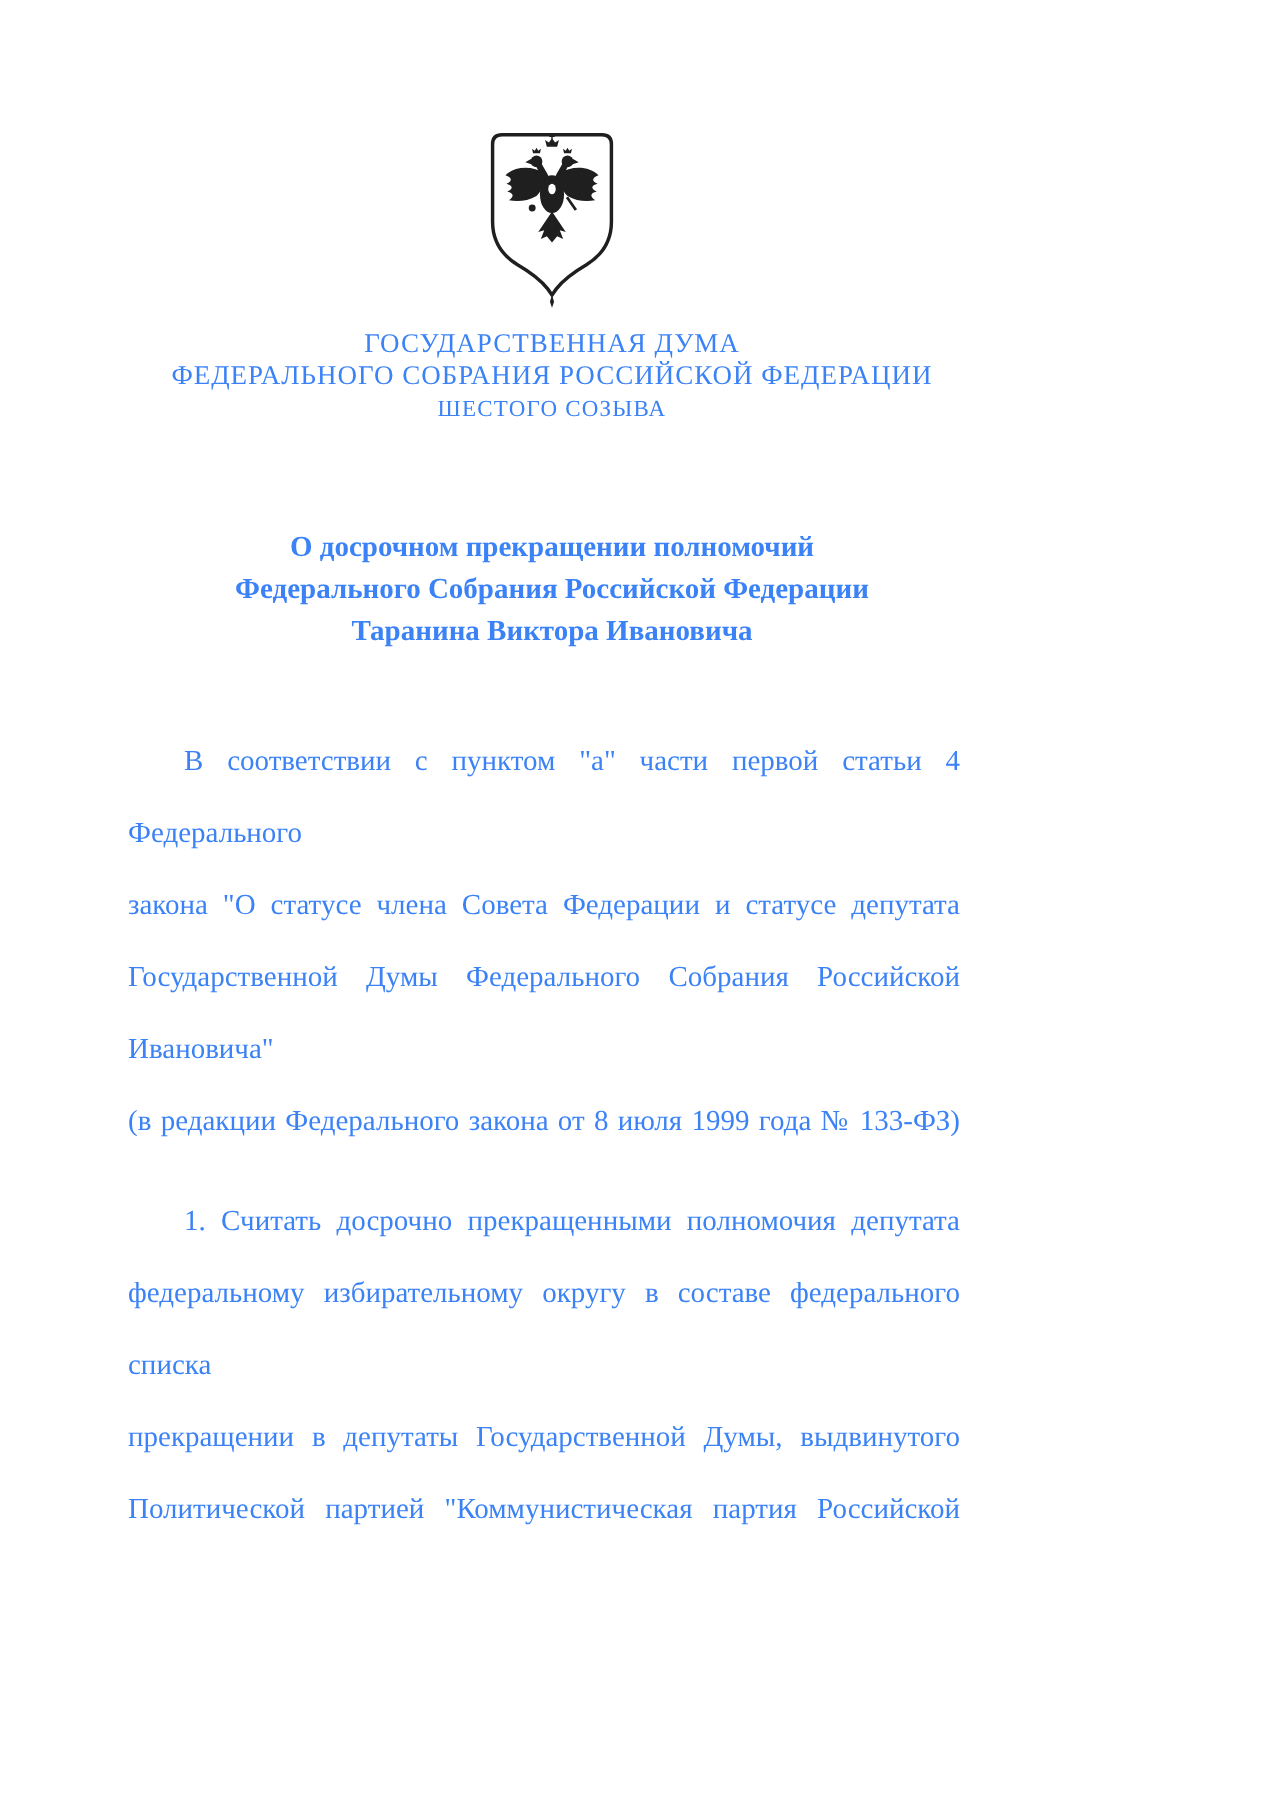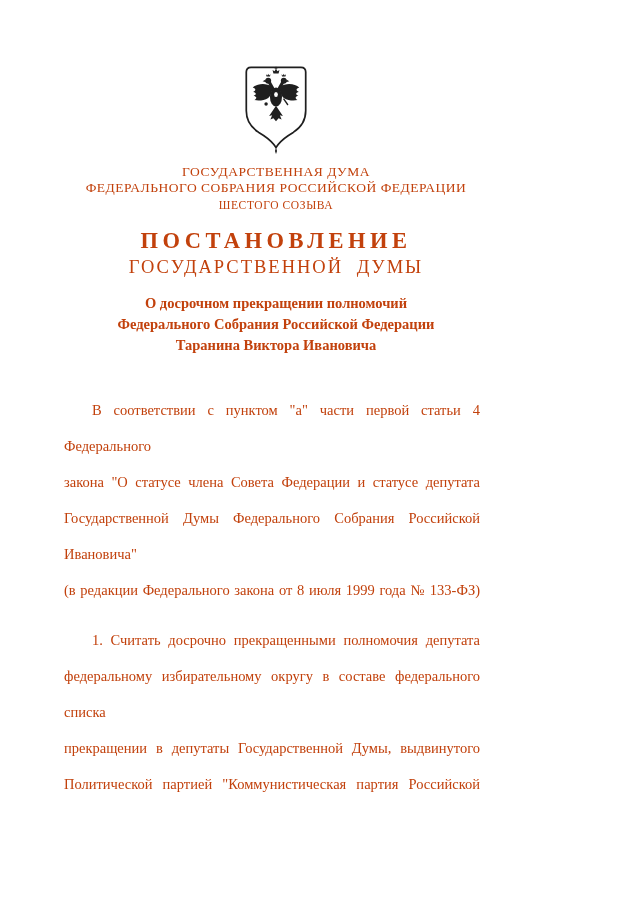--- a/index.html
+++ b/index.html
@@ -5,21 +5,21 @@
   html, body {
     margin: 0;
     padding: 0;
     background: #ffffff;
   }
   .page {
     position: relative;
     width: 552px;
     height: 905px;
     background: #ffffff;
-    color: #c2410c;
+    color: #3b82f6;
     font-family: "Liberation Serif", "DejaVu Serif", serif;
     overflow: hidden;
   }
   
   .emblem-wrap {
     padding-top: 66px;
     text-align: center;
   }
   .emblem-wrap svg {
     display: inline-block;
@@ -58,21 +58,21 @@
   .doctype-sub {
     margin-top: 4px;
     font-size: 18.5px;
     line-height: 20px;
     letter-spacing: 2px;
     word-spacing: 7px;
     white-space: nowrap;
   }
   
   .title-block {
-    margin-top: 16px;
+    margin-top: 52px;
     text-align: center;
     font-weight: bold;
     font-size: 14.5px;
   }
   .title-line {
     line-height: 21px;
     white-space: nowrap;
   }
   
   .body-block {
@@ -142,24 +142,20 @@
       </g>
     </svg>
   </div>
 
   <div class="header-block">
     <div class="hdr-line">ГОСУДАРСТВЕННАЯ ДУМА</div>
     <div class="hdr-line">ФЕДЕРАЛЬНОГО СОБРАНИЯ РОССИЙСКОЙ ФЕДЕРАЦИИ</div>
     <div class="hdr-line-small">ШЕСТОГО СОЗЫВА</div>
   </div>
 
-  <div class="doctype">
-    <div class="doctype-main">ПОСТАНОВЛЕНИЕ</div>
-    <div class="doctype-sub">ГОСУДАРСТВЕННОЙ ДУМЫ</div>
-  </div>
 
   <div class="title-block">
     <div class="title-line">О досрочном прекращении полномочий</div>
     <div class="title-line">Федерального Собрания Российской Федерации</div>
     <div class="title-line">Таранина Виктора Ивановича</div>
   </div>
 
   <div class="body-block">
 
     <div class="preamble">

